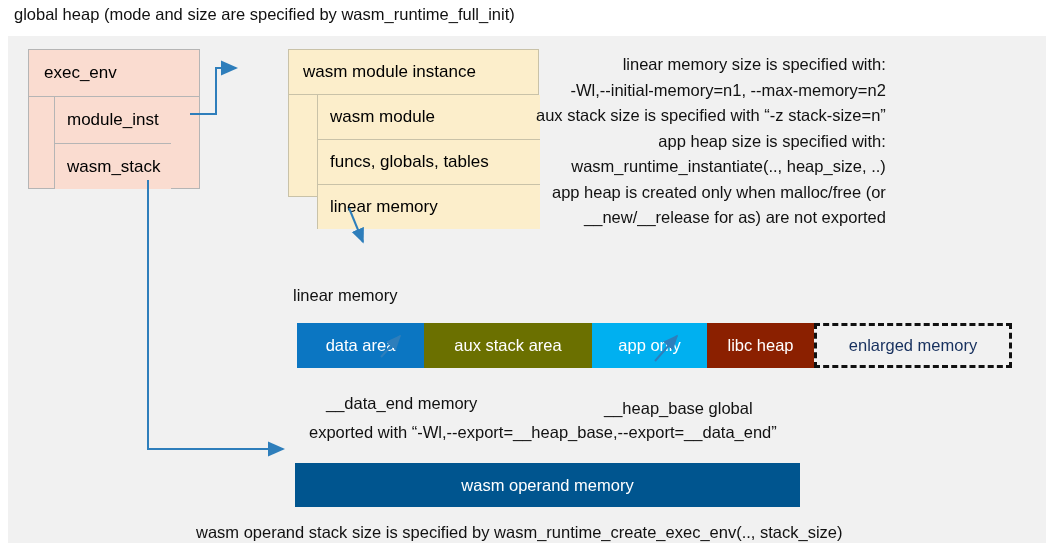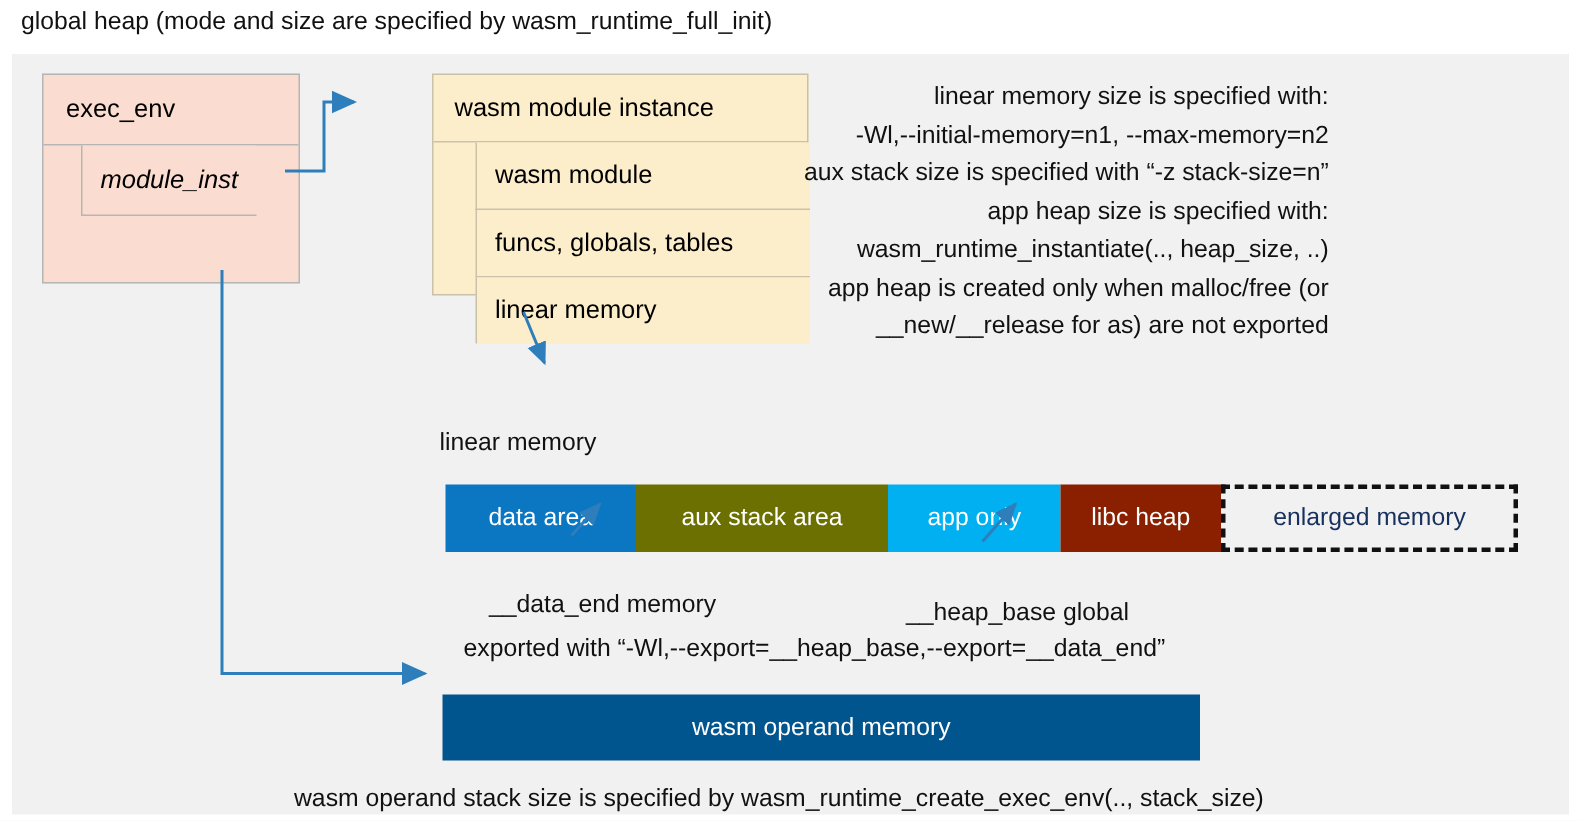--- a/index.html
+++ b/index.html
@@ -62,21 +62,20 @@
     border-bottom: 1px solid #b5b5b5;
   }
   .execenv-row {
     position: absolute; left: 25px; width: 117px;
     box-sizing: border-box;
     background: #fadcd0;
     border-left: 1px solid #b5b5b5;
     border-bottom: 1px solid #b5b5b5;
     display: flex; align-items: center; padding-left: 12px;
     font-size: 17px;
-    font-style: italic;
   }
   .execenv-row.r1 { top: 47px; height: 47px; }
   .execenv-row.r2 { top: 94px; height: 45px; border-bottom: none; }
 
   
   .wmi {
     left: 240px; top: 13px; width: 251px; height: 148px;
     background: #fceecb;
     border: 1px solid #c9c2a8;
     display: block;
@@ -180,20 +179,21 @@
 
 <div id="root">
 
   <div class="title">global heap (mode and size are specified by wasm_runtime_full_init)</div>
 
   <div class="panel">
 
     <div class="box execenv">
       <div class="execenv-title">exec_env</div>
       <div class="execenv-row r1">module_inst</div>
+      <div class="execenv-row r2">wasm_stack</div>
     </div>
 
     <div class="box wmi">
       <div class="wmi-title">wasm module instance</div>
       <div class="wmi-row a">wasm module</div>
       <div class="wmi-row b">funcs, globals, tables</div>
       <div class="wmi-row c">linear memory</div>
     </div>
 
     <div class="notes">linear memory size is specified with:

